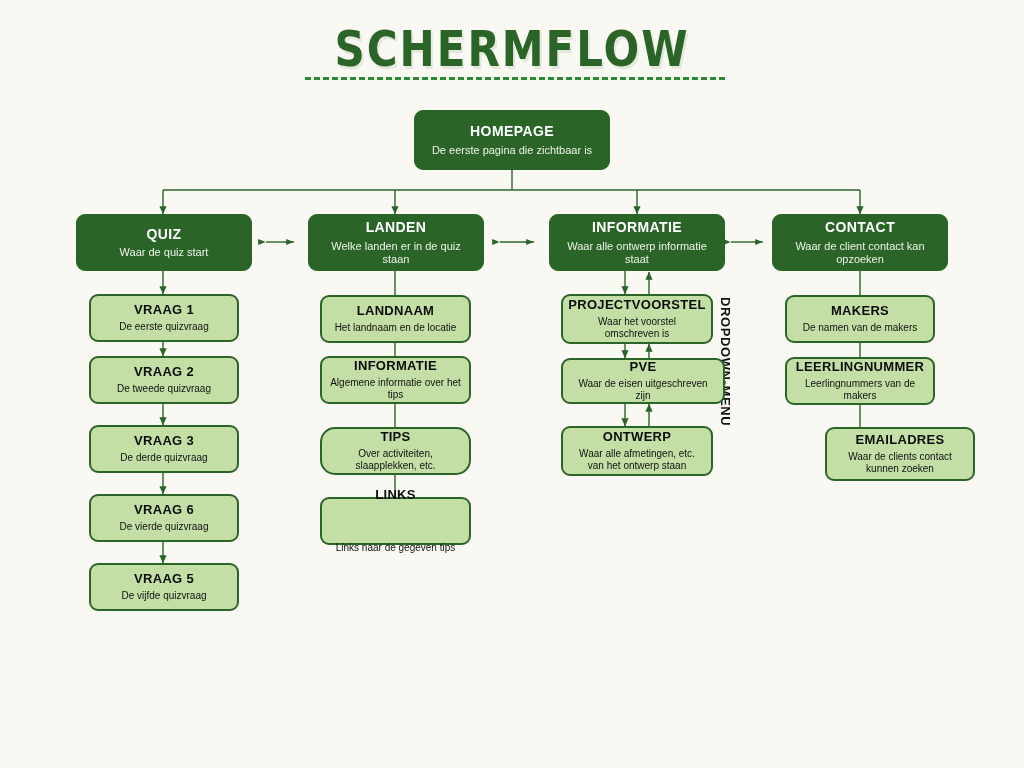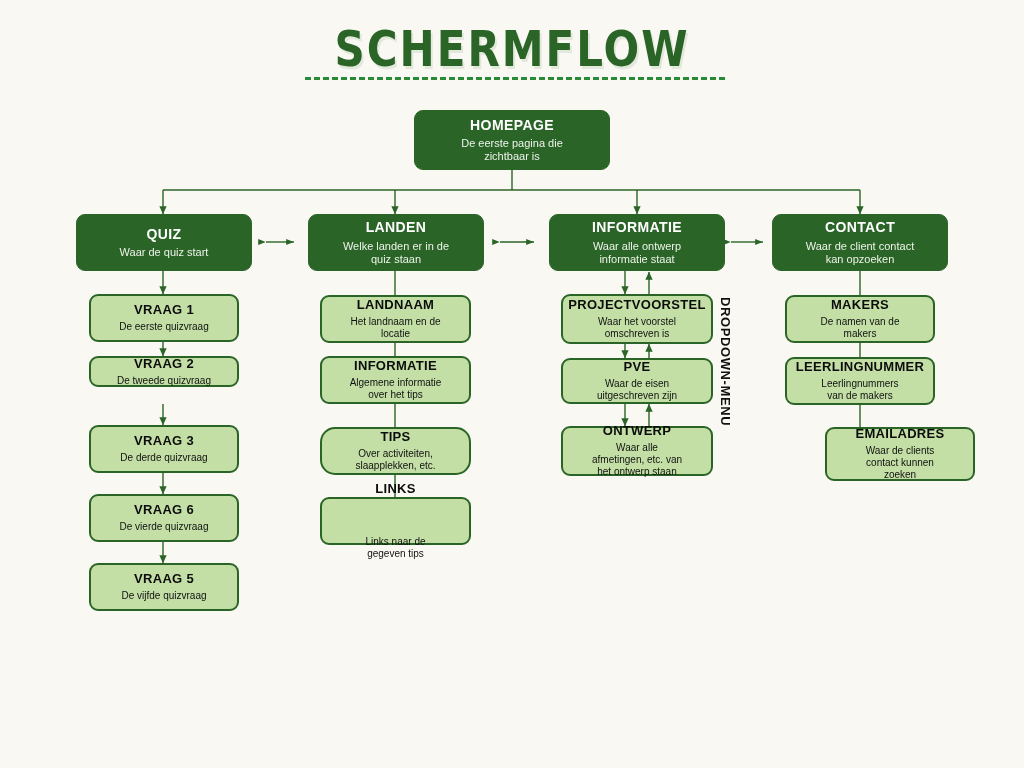--- a/index.html
+++ b/index.html
@@ -59,21 +59,21 @@
   
   .node {
     position: absolute;
     box-sizing: border-box;
     border-radius: 9px;
     display: flex;
     flex-direction: column;
     align-items: center;
     justify-content: center;
     text-align: center;
-    padding: 4px 26px;
+    padding: 4px 8px;
     z-index: 3;
   }
   .node .n-title {
     font-weight: bold;
     line-height: 1.15;
   }
   .node .n-desc {
     line-height: 1.18;
   }
 
@@ -199,21 +199,21 @@
 
   <div class="node dark" style="left:772px; top:214px; width:176px; height:57px;">
     <div class="n-title">CONTACT</div>
     <div class="n-desc">Waar de client contact kan opzoeken</div>
   </div>
 
   <div class="node light" style="left:89px; top:294px; width:150px; height:48px;">
     <div class="n-title">VRAAG 1</div>
     <div class="n-desc">De eerste quizvraag</div>
   </div>
-  <div class="node light" style="left:89px; top:356px; width:150px; height:31px;">
+  <div class="node light" style="left:89px; top:356px; width:150px; height:48px;">
     <div class="n-title">VRAAG 2</div>
     <div class="n-desc">De tweede quizvraag</div>
   </div>
   <div class="node light" style="left:89px; top:425px; width:150px; height:48px;">
     <div class="n-title">VRAAG 3</div>
     <div class="n-desc">De derde quizvraag</div>
   </div>
   <div class="node light" style="left:89px; top:494px; width:150px; height:48px;">
     <div class="n-title">VRAAG 6</div>
     <div class="n-desc">De vierde quizvraag</div>
@@ -237,21 +237,21 @@
   </div>
   <div class="node light" style="left:320px; top:497px; width:151px; height:48px;gap:36px;">
     <div class="n-title">LINKS</div>
     <div class="n-desc">Links naar de gegeven tips</div>
   </div>
 
   <div class="node light" style="left:561px; top:294px; width:152px; height:50px;">
     <div class="n-title">PROJECTVOORSTEL</div>
     <div class="n-desc">Waar het voorstel omschreven is</div>
   </div>
-  <div class="node light" style="left:561px; top:358px; width:152px; height:46px;">
+  <div class="node light" style="left:561px; top:358px; width:164px; height:46px;">
     <div class="n-title">PVE</div>
     <div class="n-desc">Waar de eisen uitgeschreven zijn</div>
   </div>
   <div class="node light" style="left:561px; top:426px; width:152px; height:50px;">
     <div class="n-title">ONTWERP</div>
     <div class="n-desc">Waar alle afmetingen, etc. van het ontwerp staan</div>
   </div>
 
   <div class="vlabel" style="left:733px; top:297px;">DROPDOWN-MENU</div>
 

